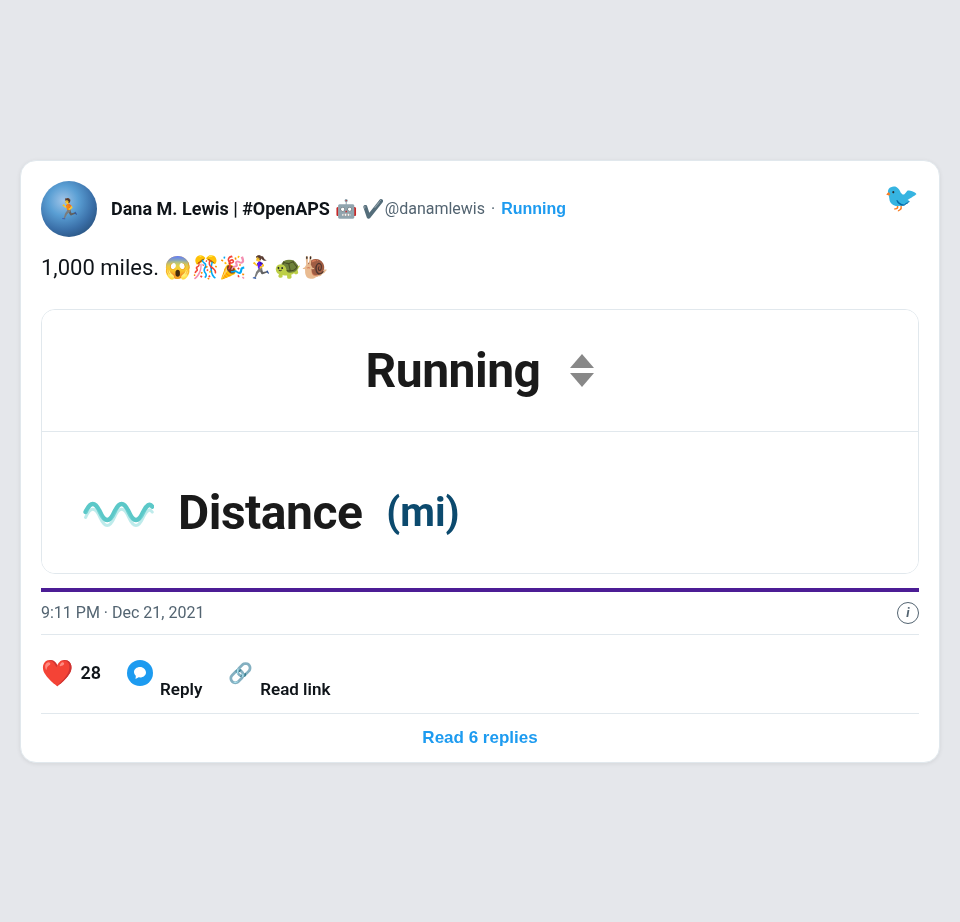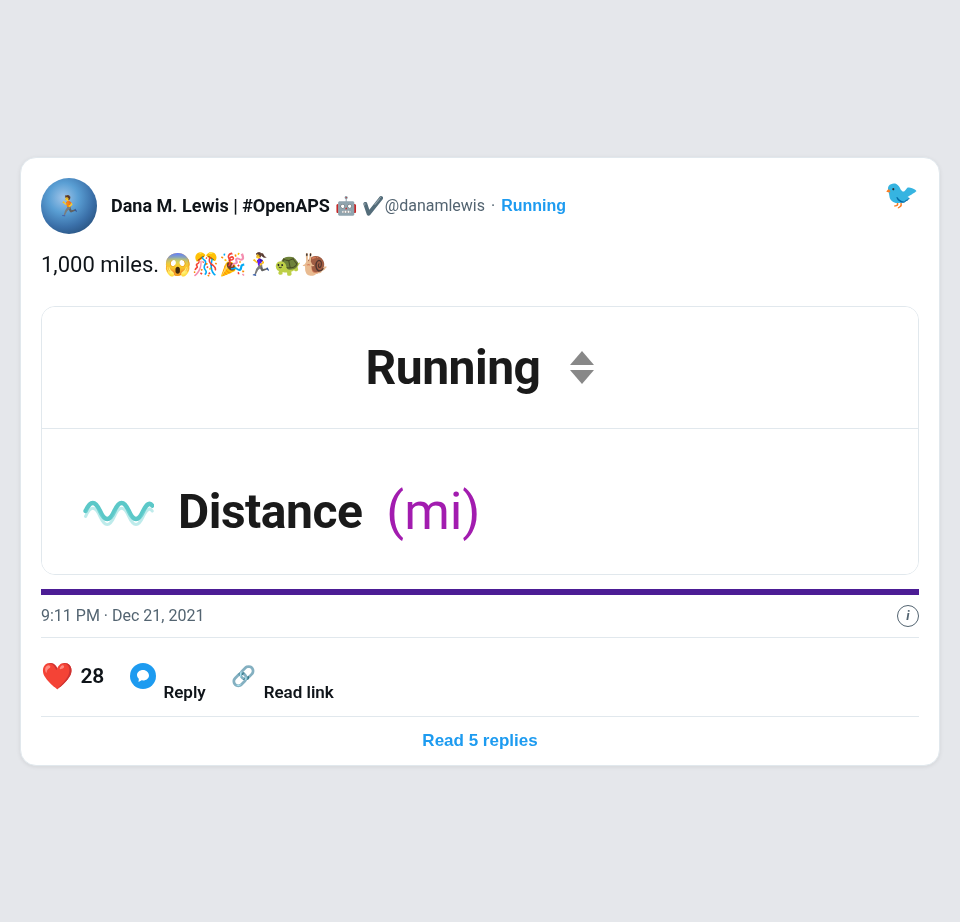--- a/index.html
+++ b/index.html
@@ -162,30 +162,30 @@
       width: 72px;
       height: 56px;
     }
     .distance-text {
       font-size: 48px;
       font-weight: 700;
       color: #1a1a1a;
       letter-spacing: -0.5px;
     }
     .mi-text {
-      font-size: 52px;
-      font-weight: 400;
-      color: #a21caf;
+      font-size: 40px;
+      font-weight: 700;
+      color: #0c4a6e;
     }
     .timestamp-row {
       display: flex;
       align-items: center;
       justify-content: space-between;
       padding: 10px 0 10px 0;
-      border-top: 6px solid #4c1d95;
+      border-top: 4px solid #4c1d95;
       gap: 23px;
     }
     .timestamp {
       font-size: 16px;
       color: #536471;
     }
     .info-icon {
       width: 22px;
       height: 22px;
       border: 1.5px solid #536471;
@@ -211,21 +211,21 @@
       align-items: center;
       gap: 7px;
       cursor: pointer;
       margin-right: 16px;
     }
     .heart-icon {
       font-size: 26px;
       color: #f91880;
     }
     .like-count {
-      font-size: 21px;
+      font-size: 18px;
       color: #0f1419;
       font-weight: 600;
     }
     .reply-bubble {
       width: 26px;
       height: 26px;
       background: #1d9bf0;
       border-radius: 50%;
       display: flex;
       align-items: center;
@@ -323,14 +323,14 @@
         </svg>
       </div>
       <span class="action-label">Reply</span>
     </div>
     <div class="action-item">
       <span style="font-size:20px; color:#536471;">🔗</span>
       <span class="action-label">Read link</span>
     </div>
   </div>
 
-  <button class="read-replies-btn">Read 5 replies</button>
+  <button class="read-replies-btn">Read 6 replies</button>
 </div>
 
 </body></html>

